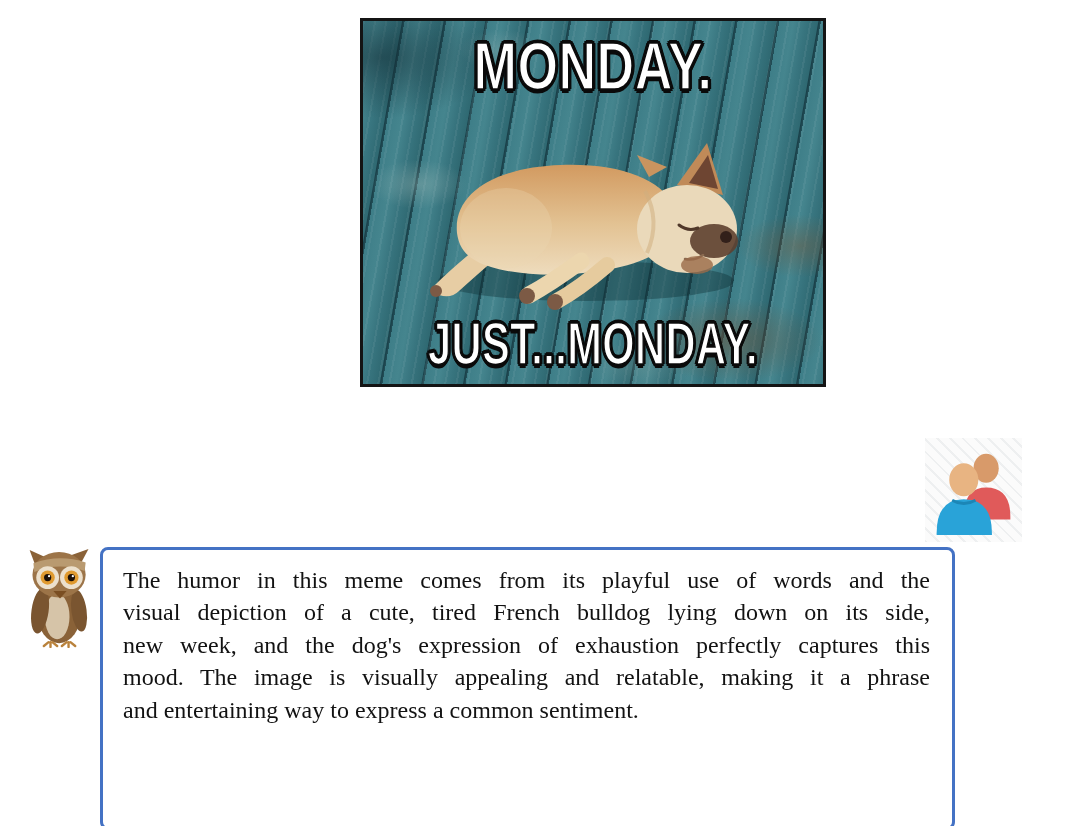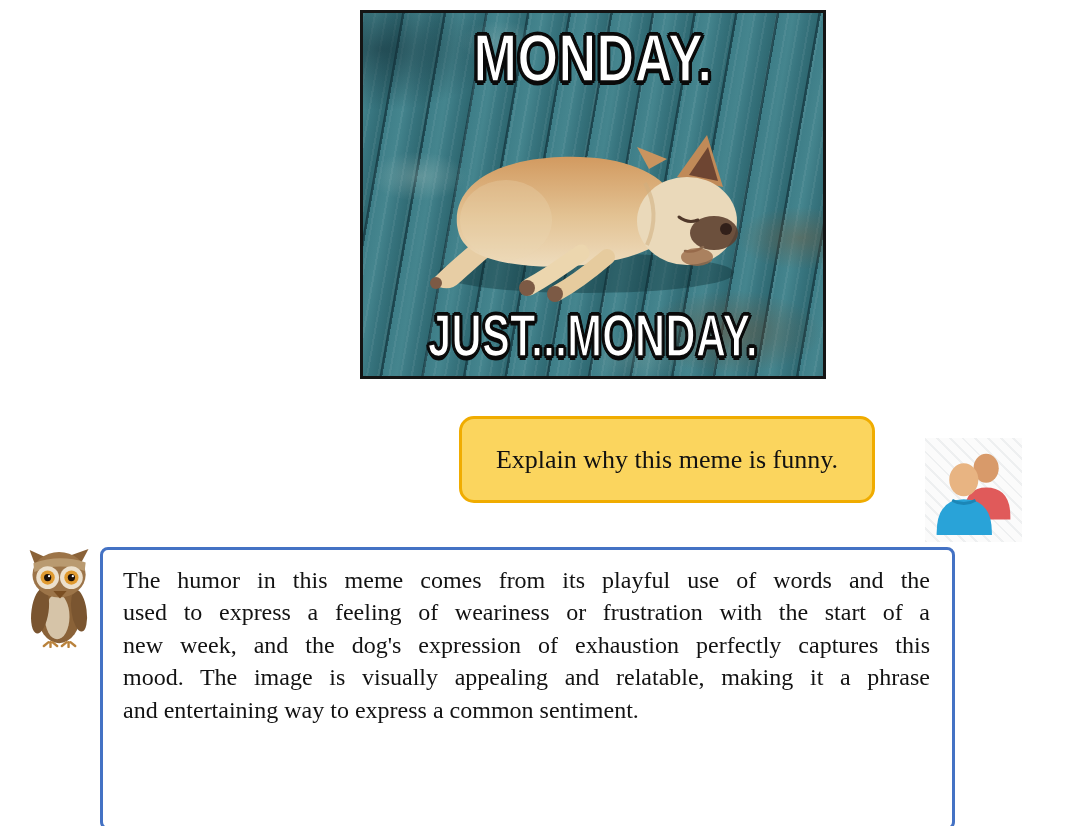--- a/index.html
+++ b/index.html
@@ -3,21 +3,21 @@
 <meta charset="utf-8">
 <style>
   html,body {margin:0; padding:0; background:#ffffff;}
   .canvas {
     position:relative; width:1080px; height:826px; background:#ffffff;
     font-family:"Liberation Serif", serif; overflow:hidden;
   }
 
   
   .meme {
-    position:absolute; left:360px; top:10px; width:460px; height:363px;
+    position:absolute; left:360px; top:18px; width:460px; height:363px;
     border:3px solid #141414; box-sizing:content-box;
     background-color:#3a7983;
     background-image:
       radial-gradient(ellipse 130px 60px at 80% 88%, rgba(116,78,48,0.45), transparent 70%),
       radial-gradient(ellipse 90px 45px at 95% 62%, rgba(122,88,56,0.40), transparent 70%),
       radial-gradient(ellipse 160px 85px at 4% 10%, rgba(18,44,52,0.55), transparent 72%),
       radial-gradient(ellipse 70px 35px at 12% 45%, rgba(190,205,198,0.28), transparent 70%),
       radial-gradient(ellipse 60px 30px at 30% 8%, rgba(185,200,195,0.22), transparent 70%),
       radial-gradient(ellipse 80px 35px at 60% 95%, rgba(160,175,165,0.20), transparent 70%),
       repeating-linear-gradient(100deg, rgba(255,255,255,0.06) 0 2px, transparent 2px 11px),
@@ -102,23 +102,20 @@
       <ellipse cx="293" cy="108" rx="24" ry="17" fill="#5e4030" opacity="0.9"></ellipse>
       <circle cx="305" cy="104" r="6" fill="#32201a"></circle>
       <path d="M258,92 q9,7 19,3" stroke="#50382a" stroke-width="3" fill="none" stroke-linecap="round"></path>
       <path d="M282,122 q-8,6 -18,4" stroke="#8a6a50" stroke-width="2.5" fill="none" stroke-linecap="round"></path>
       <ellipse cx="276" cy="132" rx="16" ry="9" fill="#9a6a48" opacity="0.8"></ellipse>
     </svg>
 
     <div class="meme-caption bottom">JUST...MONDAY.</div>
   </div>
 
-  <div class="question-bubble">
-    <span>Explain why this meme is funny.</span>
-  </div>
 
   <div class="users-icon">
     <svg viewBox="0 0 100 105">
       <ellipse cx="63" cy="30" rx="13" ry="15" fill="#d89a6a"></ellipse>
       <path d="M40,80 Q40,50 63,50 Q88,50 88,80 L88,83 L40,83 Z" fill="#e05a5a"></path>
       <ellipse cx="40" cy="42" rx="15" ry="17" fill="#e8b482"></ellipse>
       <path d="M12,97 Q12,62 40,62 Q69,62 69,97 L69,99 L12,99 Z" fill="#29a3d8"></path>
       <path d="M28,63 Q40,70 52,63" stroke="#1c86b6" stroke-width="3" fill="none"></path>
     </svg>
   </div>
@@ -143,19 +140,19 @@
       <circle cx="28.5" cy="29.5" r="1.2" fill="#ffffff"></circle>
       <circle cx="53.5" cy="29.5" r="1.2" fill="#ffffff"></circle>
       <path d="M33,45 L40,53 L47,45 Z" fill="#7a4e22"></path>
       <path d="M28,99 l-5,4 M30,99 l0,5 M32,99 l5,4" stroke="#b9823c" stroke-width="2.5" stroke-linecap="round"></path>
       <path d="M47,99 l-5,4 M49,99 l0,5 M51,99 l5,4" stroke="#b9823c" stroke-width="2.5" stroke-linecap="round"></path>
     </svg>
   </div>
 
   <div class="response-bubble">
     <div class="response-line">The humor in this meme comes from its playful use of words and the</div>
-    <div class="response-line">used to express a feeling of weariness or frustration with the start of a</div>
+    <div class="response-line">visual depiction of a cute, tired French bulldog lying down on its side,</div>
     <div class="response-line">new week, and the dog's expression of exhaustion perfectly captures this</div>
     <div class="response-line">mood. The image is visually appealing and relatable, making it a phrase</div>
     <div class="response-line last">and entertaining way to express a common sentiment.</div>
   </div>
 
 </div>
 
 </body></html>

